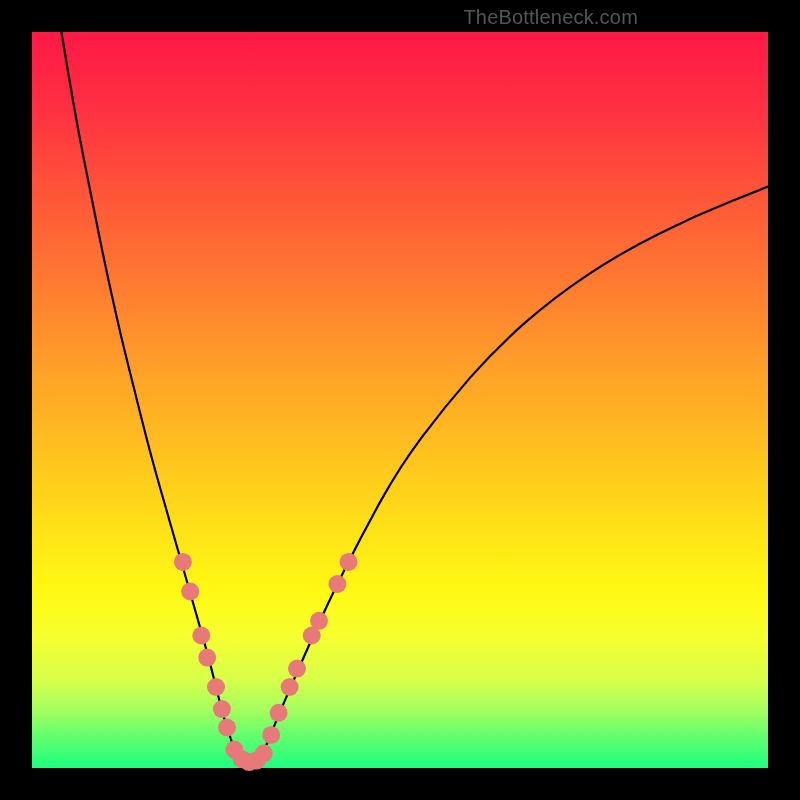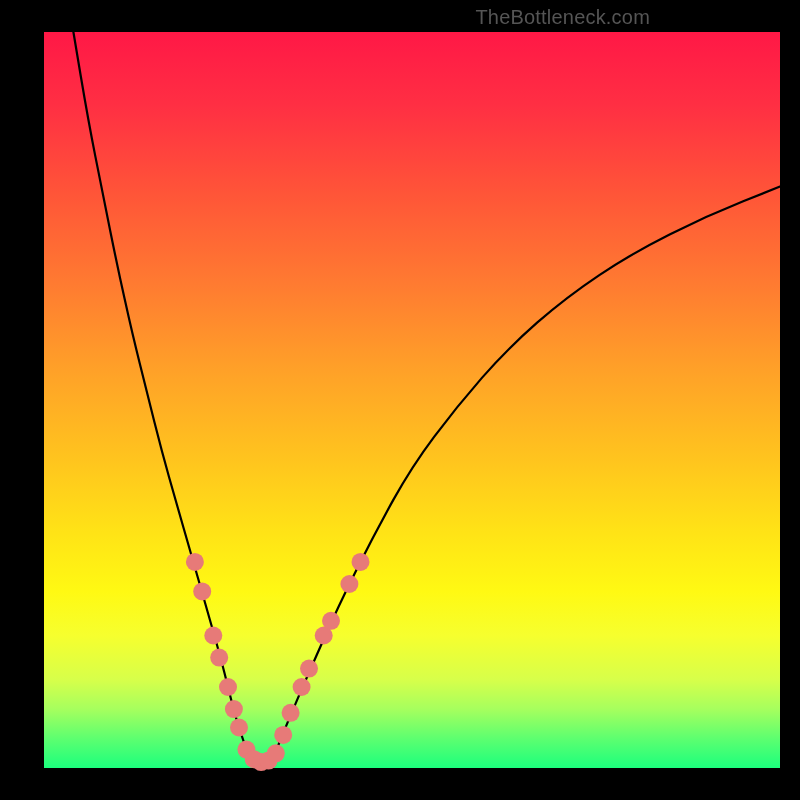--- a/index.html
+++ b/index.html
@@ -6,21 +6,21 @@
     margin: 0;
     padding: 0;
     width: 800px;
     height: 800px;
     overflow: hidden;
     background: #000;
     font-family: Arial, Helvetica, sans-serif;
   }
   .frame {
     position: absolute;
-    left: 12px;
+    left: 0;
     top: 0;
     width: 648px;
     height: 800px;
     background: #000;
   }
   .plot {
     position: absolute;
     left: 32px;
     top: 32px;
     width: 736px;

